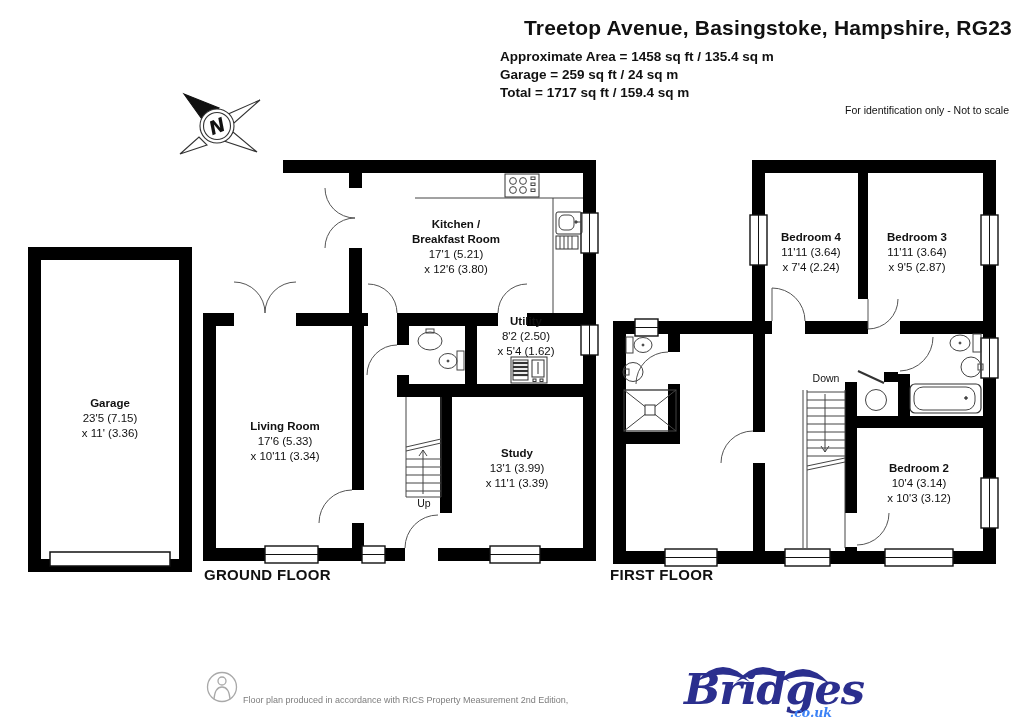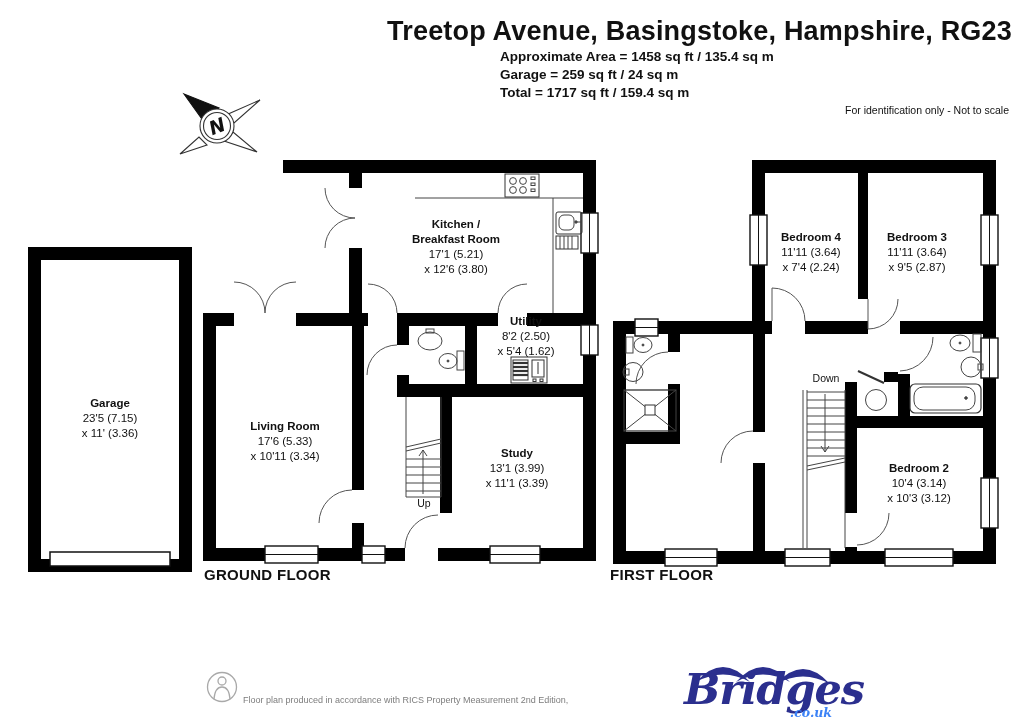--- a/index.html
+++ b/index.html
@@ -1,21 +1,21 @@
 <!DOCTYPE html>
 <html><head>
 <meta charset="utf-8">
 <style>
   html,body{margin:0;padding:0;background:#fff;}
   #stage{position:relative;width:1024px;height:724px;background:#fff;overflow:hidden;
          font-family:"Liberation Sans","DejaVu Sans",sans-serif;color:#111;}
   .abs{position:absolute;}
   svg{position:absolute;inset:0;}
   
-  .title{right:12px;top:16px;left:300px;text-align:right;font-size:27px;font-weight:bold;letter-spacing:.2px;}
+  .title{right:12px;top:16px;left:300px;text-align:right;font-size:21px;font-weight:bold;letter-spacing:.2px;}
   .arealines{right:12px;top:48px;left:500px;font-size:13.5px;font-weight:bold;line-height:18px;}
   .note{right:15px;top:104px;left:600px;text-align:right;font-size:10.5px;}
   
   .room{position:absolute;text-align:center;font-size:11.5px;line-height:15px;color:#111;}
   .room .rn{font-weight:bold;}
   .floorlbl{position:absolute;font-size:15px;font-weight:bold;letter-spacing:.3px;}
   .stairlbl{position:absolute;text-align:center;font-size:10.5px;font-weight:normal;}
   
   .disc{left:243px;top:669px;width:460px;font-size:9px;line-height:12.5px;color:#7d7d7d;white-space:pre;}
   .logoName{left:684px;top:672px;width:148px;text-align:center;font-family:"DejaVu Serif","Liberation Serif",serif;

